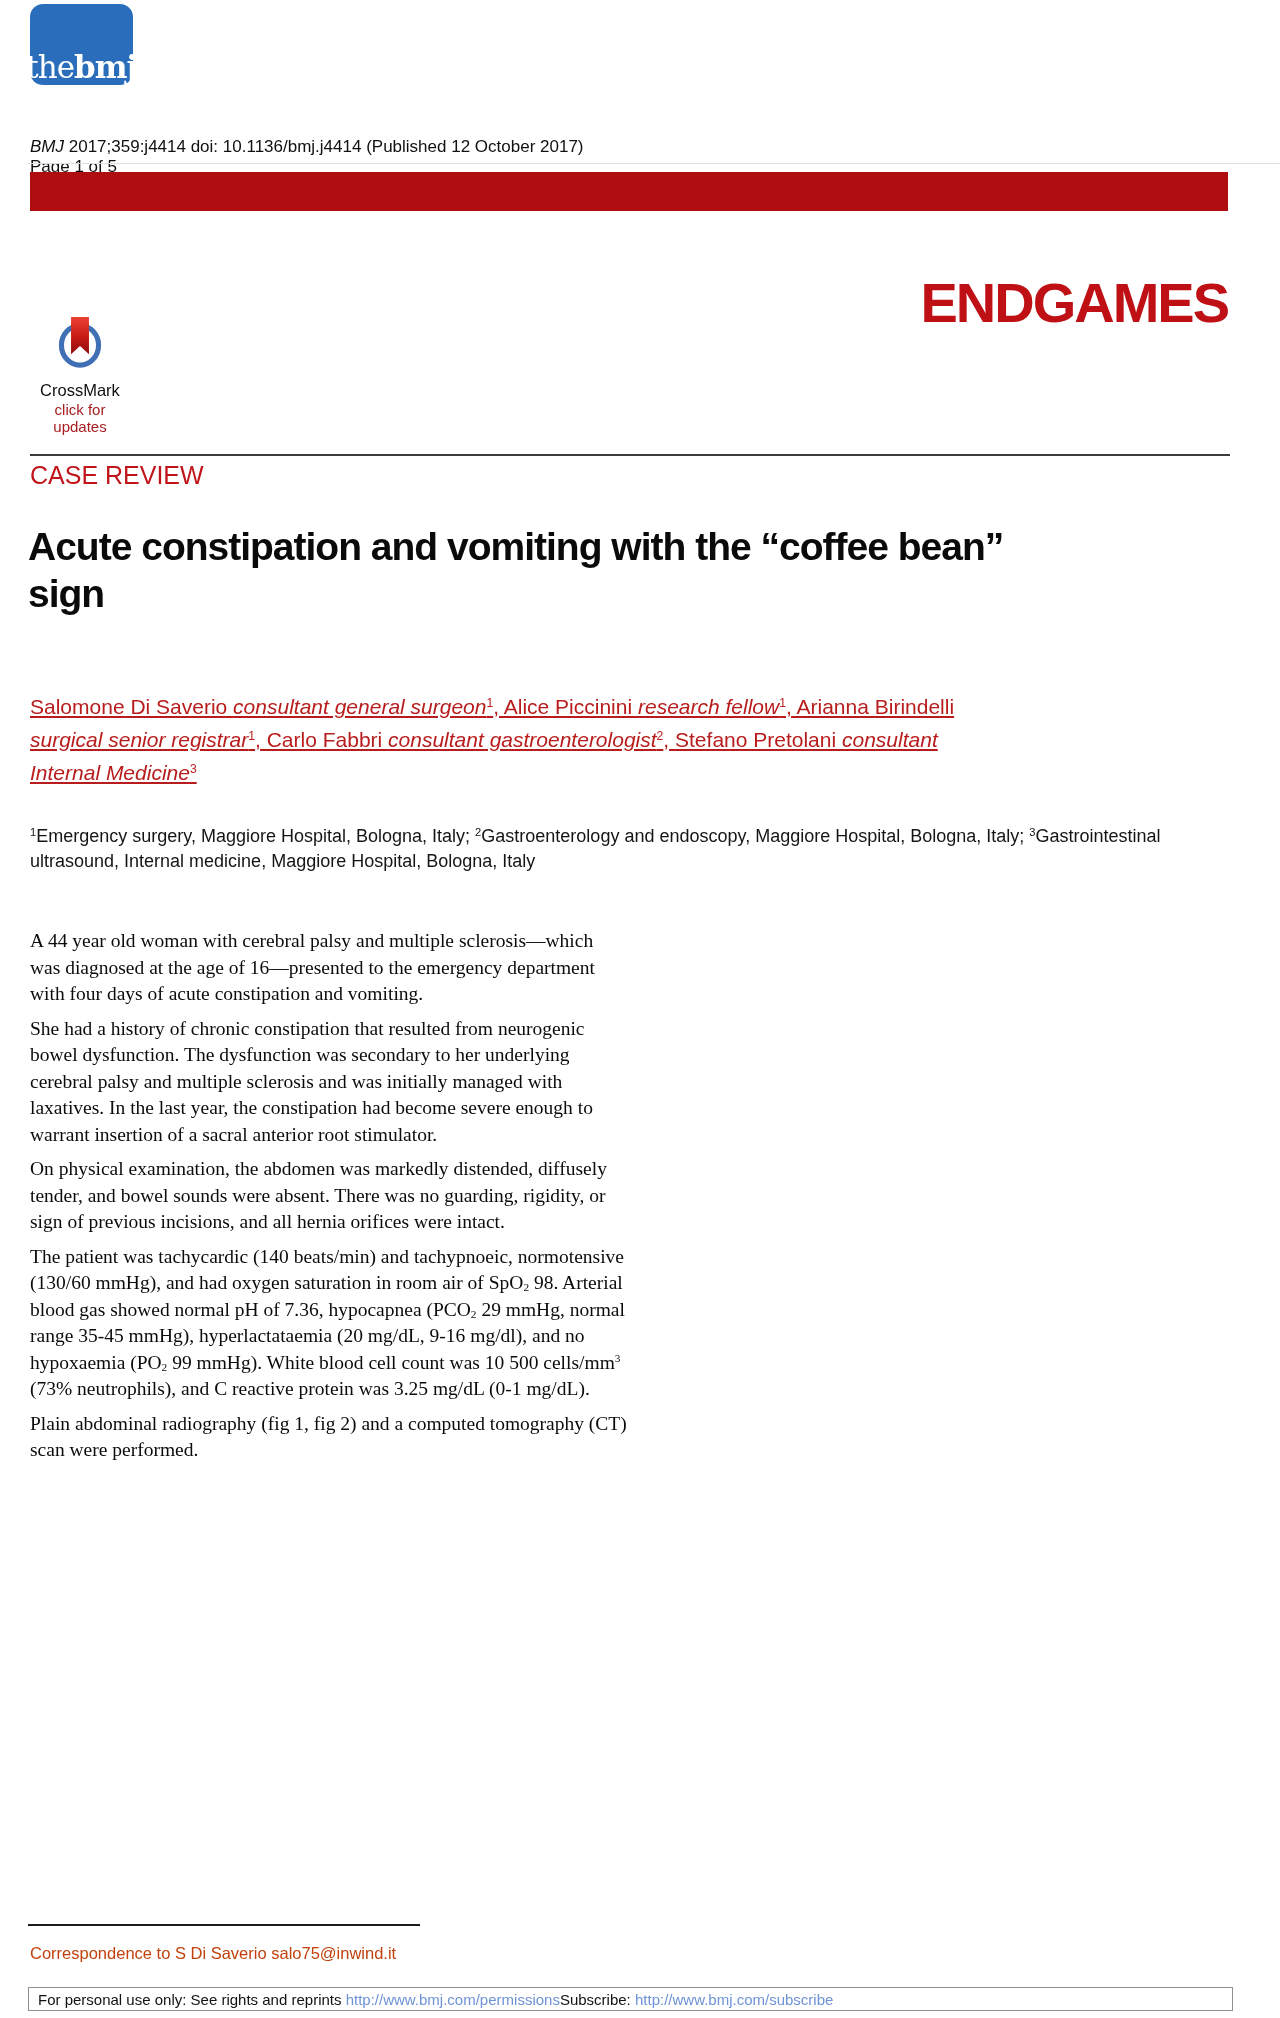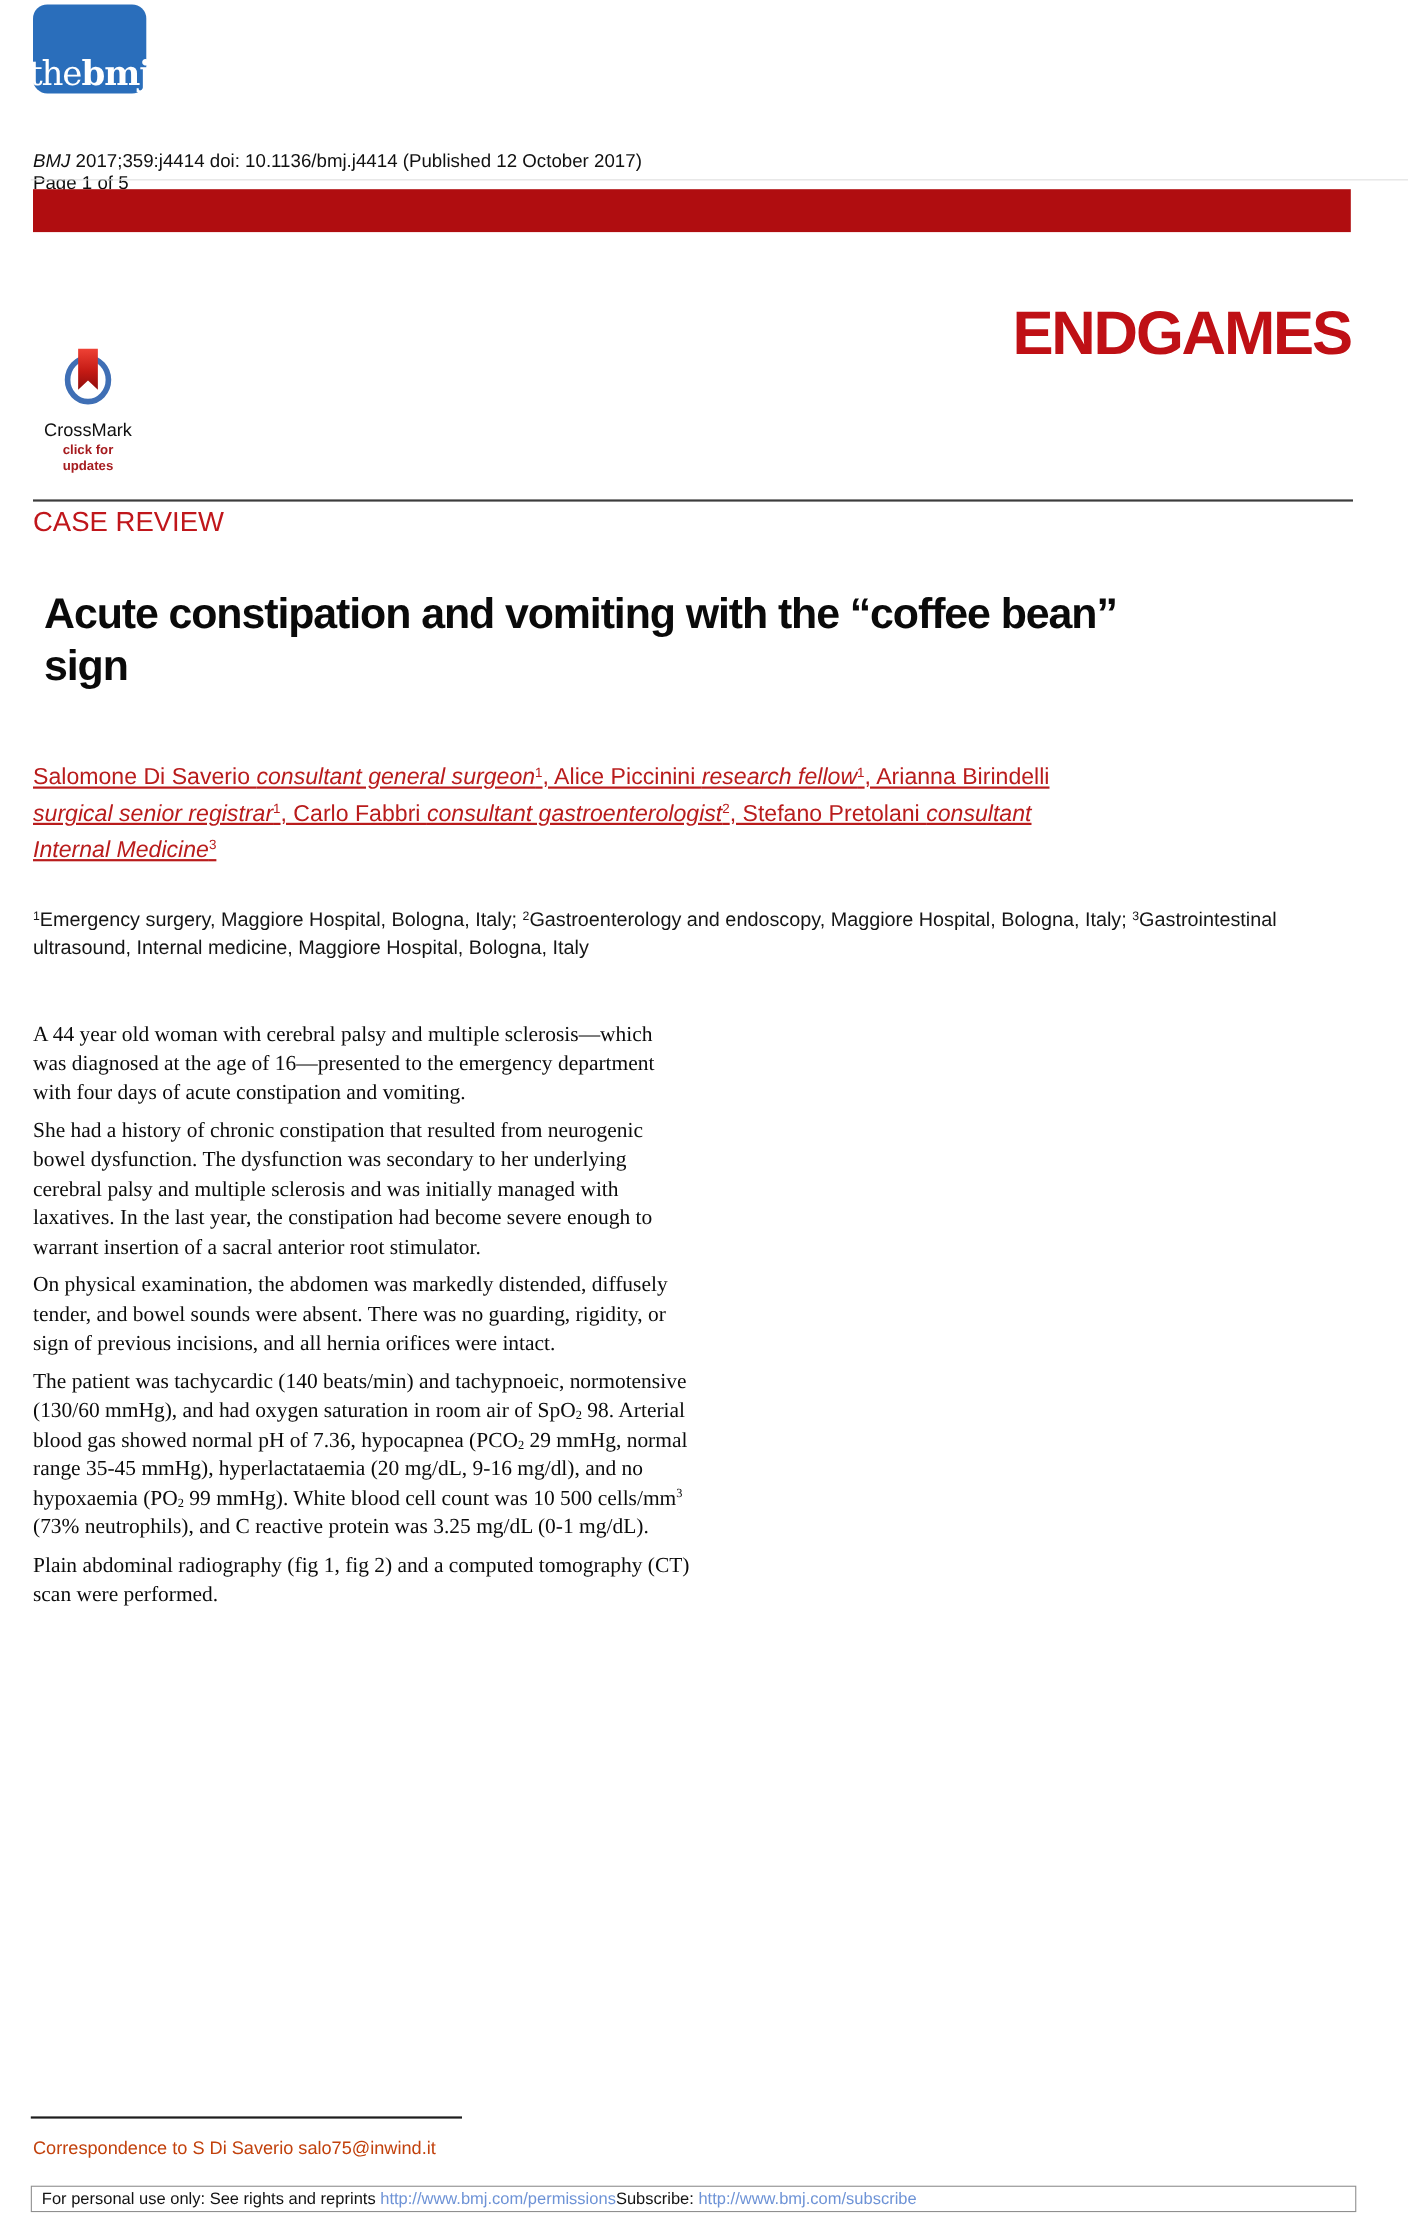--- a/index.html
+++ b/index.html
@@ -23,21 +23,21 @@
   .hairline-light{position:absolute;left:28px;top:163px;width:1252px;height:1px;background:#dedede;}
   .red-bar{position:absolute;left:30px;top:172px;width:1198px;height:39px;background:#b00d10;}
   
   .endgames{
     position:absolute;right:52px;top:270px;font-size:56px;font-weight:700;color:#bf1015;
     letter-spacing:-2px;white-space:nowrap;
   }
   
   .crossmark{position:absolute;left:34px;top:312px;width:92px;text-align:center;cursor:pointer;}
   .crossmark .cm-name{font-family:Liberation Sans, sans-serif;font-size:16.5px;color:#101010;margin-top:1px;}
-  .crossmark .cm-tag{font-size:12px;font-weight:700;color:#a61c1f;margin-top:1px;}
+  .crossmark .cm-tag{font-size:15px;font-weight:400;color:#a61c1f;margin-top:1px;}
   
   .rule-dark{position:absolute;left:30px;top:454px;width:1200px;height:2px;background:#3c3c3c;}
   .case-review{position:absolute;left:30px;top:461px;font-size:25px;color:#c0161b;letter-spacing:0;}
   .article-title{
     position:absolute;left:28px;top:523px;width:1010px;
     font-size:39px;font-weight:700;color:#0a0a0a;letter-spacing:-1px;line-height:47px;
   }
   
   .authors{
     position:absolute;left:30px;top:690px;width:948px;
@@ -104,21 +104,21 @@
       <path d="M31 8 H59 V66 L45 53 L31 66 Z" fill="url(#cmred)"></path>
     </svg>
   </span>
   <div class="cm-name">CrossMark</div>
   <div class="cm-tag">click for updates</div>
 </div>
 
 <div class="rule-dark"></div>
 <div class="case-review">CASE REVIEW</div>
 
-<h1 class="article-title" style="margin:12px;">
+<h1 class="article-title" style="margin:0;">
   <span>Acute constipation and vomiting with the “coffee bean”</span><br>
   <span>sign</span>
 </h1>
 
 <div class="authors"><span>Salomone Di Saverio </span><span style="font-style: italic;">consultant general surgeon</span><sup>1</sup><span>, Alice Piccinini </span><span style="font-style: italic;">research fellow</span><sup>1</sup><span>, Arianna Birindelli </span><span style="font-style: italic;">surgical senior registrar</span><sup>1</sup><span>, Carlo Fabbri </span><span style="font-style: italic;">consultant gastroenterologist</span><sup>2</sup><span>, Stefano Pretolani </span><span style="font-style: italic;">consultant Internal Medicine</span><sup>3</sup></div>
 
 <div class="affiliations"><sup>1</sup><span>Emergency surgery, Maggiore Hospital, Bologna, Italy; </span><sup>2</sup><span>Gastroenterology and endoscopy, Maggiore Hospital, Bologna, Italy; </span><sup>3</sup><span>Gastrointestinal ultrasound, Internal medicine, Maggiore Hospital, Bologna, Italy</span></div>
 
 <div class="body-col">
   <p><span>A 44 year old woman with cerebral palsy and multiple sclerosis—which was diagnosed at the age of 16—presented to the emergency department with four days of acute constipation and vomiting.</span></p>

